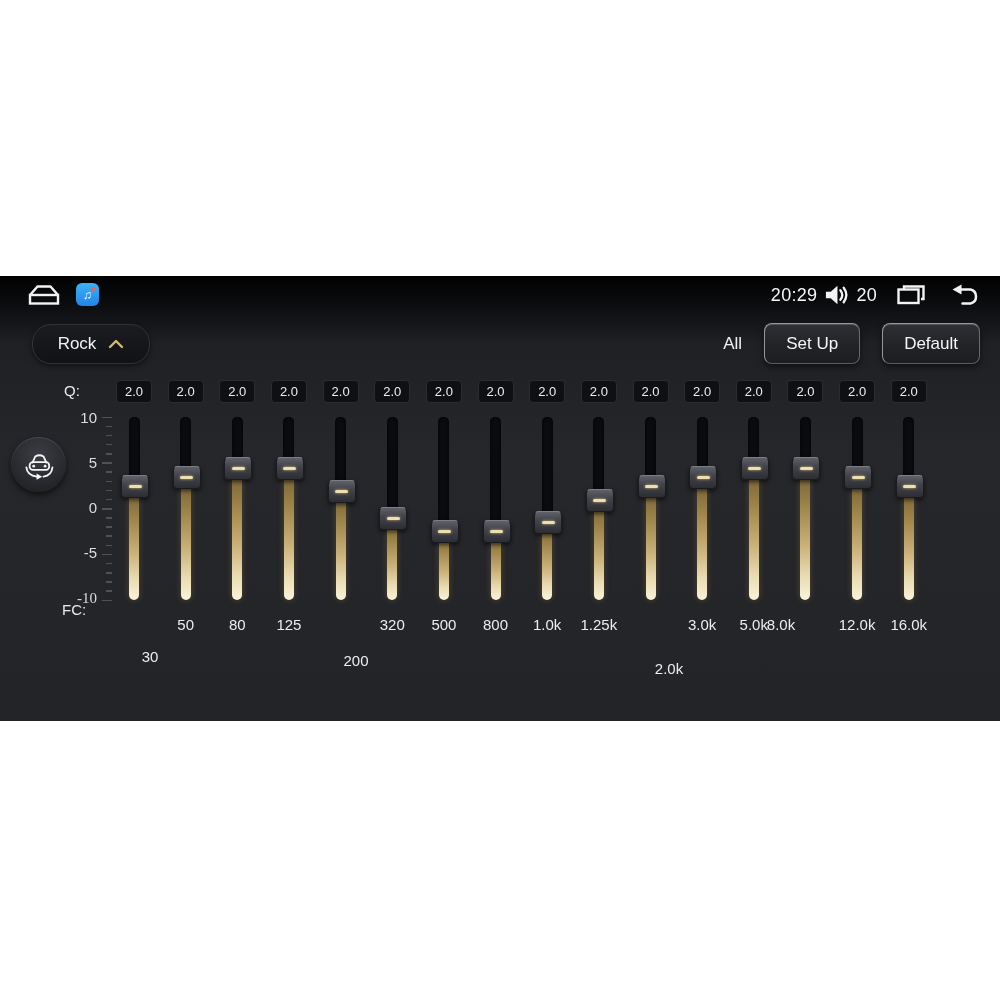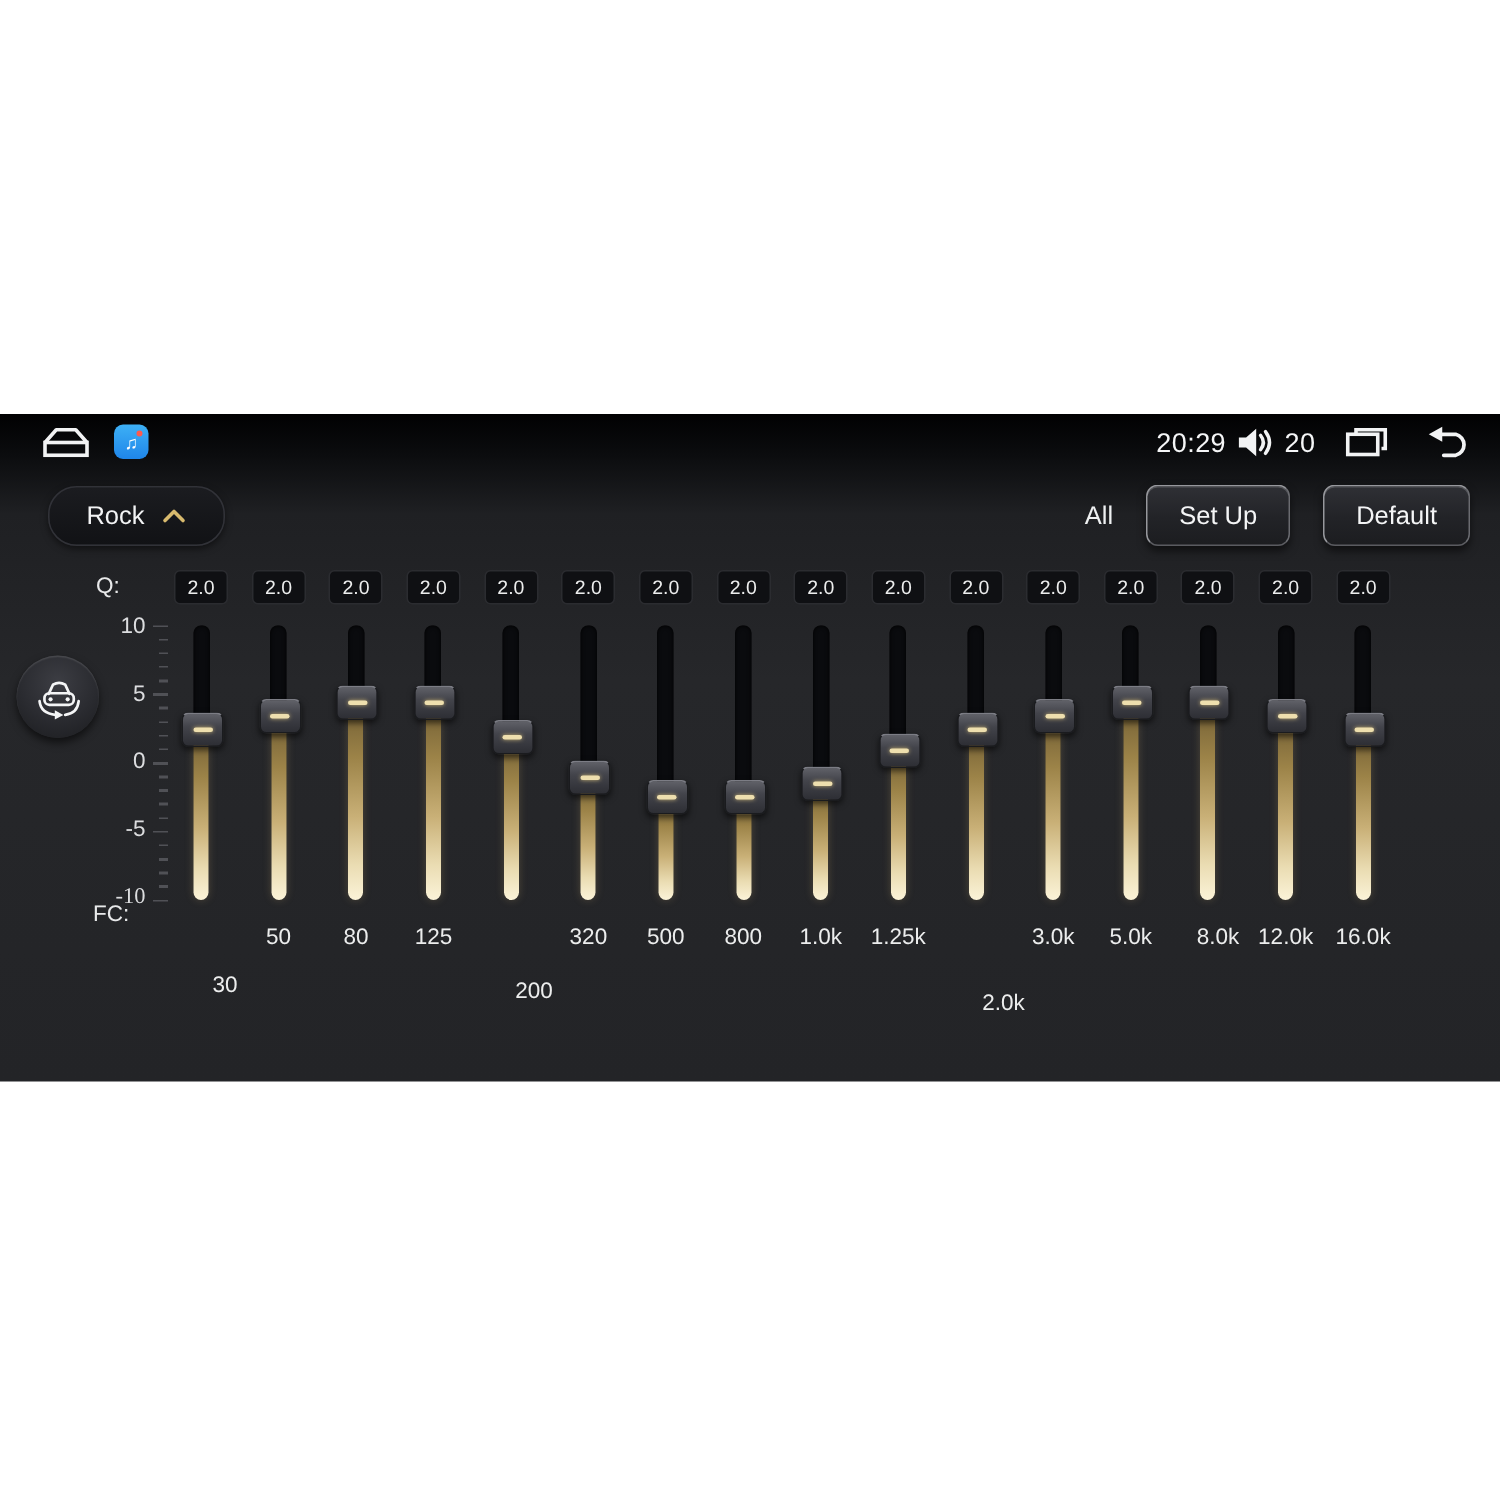--- a/index.html
+++ b/index.html
@@ -285,21 +285,21 @@
         <div class="fc-val" style="left: 260.95px;">125</div>
         <div class="fc-val" style="left: 328px; margin-top: 36px;">200</div>
         <div class="fc-val" style="left: 364.25px;">320</div>
         <div class="fc-val" style="left: 415.9px;">500</div>
         <div class="fc-val" style="left: 467.55px; text-align: center;">800</div>
         <div class="fc-val" style="left: 519.2px;">1.0k</div>
         <div class="fc-val" style="left: 570.85px;">1.25k</div>
         <div class="fc-val" style="left: 641px; margin-top: 44px;">2.0k</div>
         <div class="fc-val" style="left: 674.15px;">3.0k</div>
         <div class="fc-val" style="left: 725.8px;">5.0k</div>
-        <div class="fc-val" style="left: 784px;">8.0k</div>
+        <div class="fc-val" style="left: 753px;">8.0k</div>
         <div class="fc-val" style="left: 829.1px;">12.0k</div>
         <div class="fc-val" style="left: 880.75px;">16.0k</div>
       </div>
 
     <div class="car-btn">
       <svg width="44" height="44" viewBox="0 0 54 54">
         <path d="M19 24 L22.5 16.5 Q27.5 13.5 32.5 16.5 L36 24" fill="none" stroke="#f4f5f6" stroke-width="2.2" stroke-linecap="round"></path>
         <rect x="15.5" y="23.5" width="24" height="9.5" rx="4" fill="none" stroke="#f4f5f6" stroke-width="2.2"></rect>
         <circle cx="20.5" cy="28.5" r="1.7" fill="#f4f5f6"></circle>
         <circle cx="34.5" cy="28.5" r="1.7" fill="#f4f5f6"></circle>

